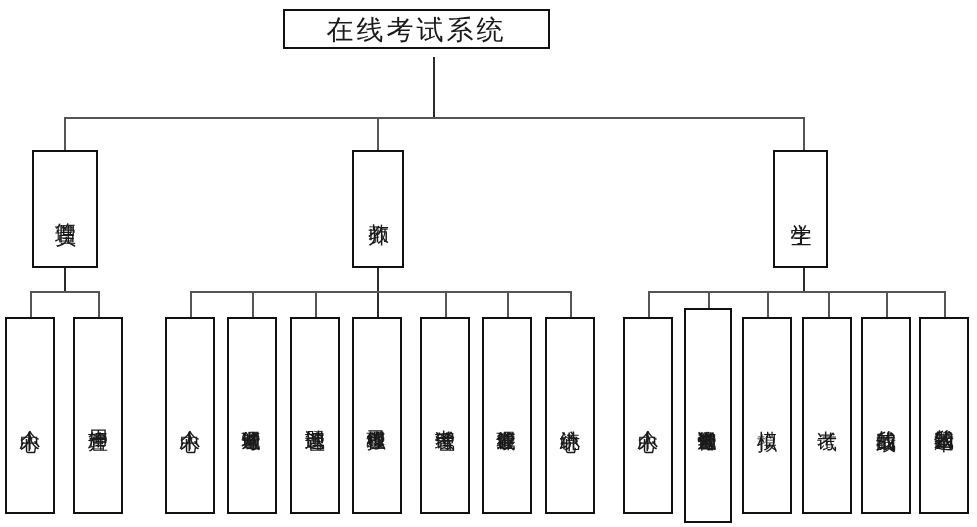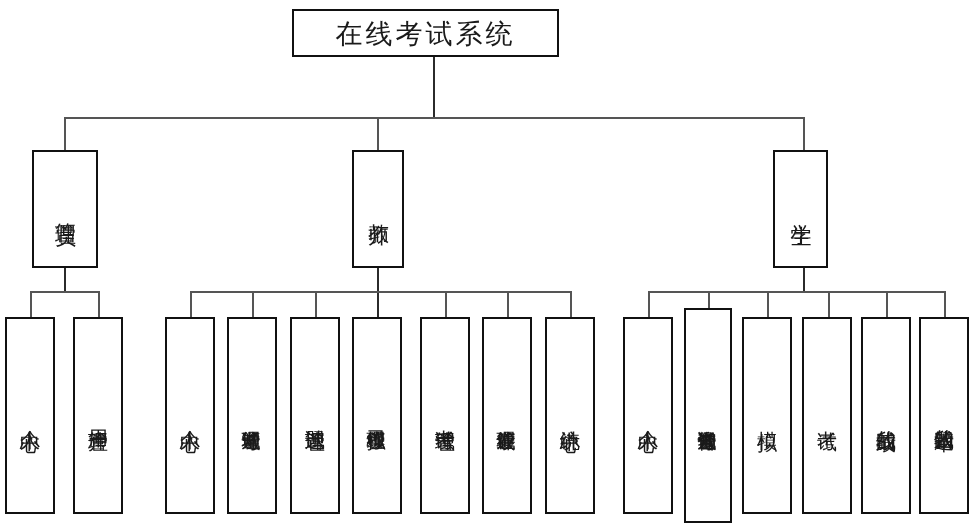--- a/index.html
+++ b/index.html
@@ -63,21 +63,21 @@
   }
   .ln.h{height:1px;}
   .ln.v{width:1px;}
   .ln.grey{background:#555555;}
 </style>
 </head>
 <body>
 
 <div id="canvas">
 
-  <div class="node root" style="left:292px; top:9px; width:267px; height:48px;">
+  <div class="node root" style="left:283px; top:9px; width:267px; height:40px;">
     <span class="label">在线考试系统</span>
   </div>
 
   <div class="ln v" style="left:433px; top:57px; width:2px; height:61px;"></div>
 
   <div class="ln h grey" style="left:64px; top:117px; width:740px; height:2px;"></div>
 
   <div class="ln v grey" style="left:64px; top:117px; width:2px; height:33px;"></div>
   <div class="ln v grey" style="left:377px; top:117px; width:2px; height:33px;"></div>
   <div class="ln v grey" style="left:803px; top:117px; width:2px; height:33px;"></div>

